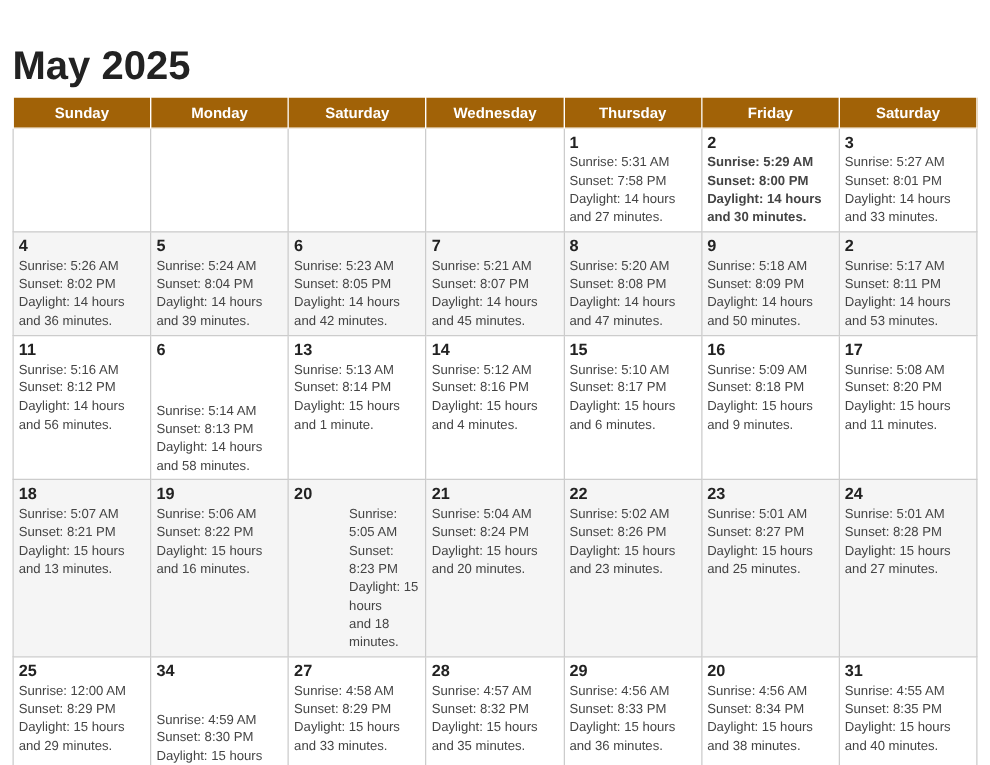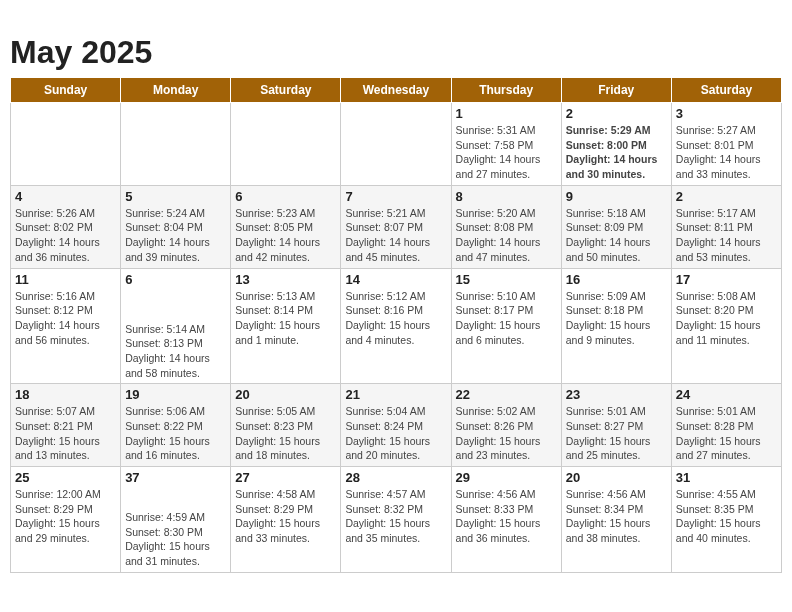--- a/index.html
+++ b/index.html
@@ -252,21 +252,21 @@
         </td>
         <td>
           <div class="day-number">19</div>
           <div class="day-info" style="white-space: pre-line;">Sunrise: 5:06 AM
 Sunset: 8:22 PM
 Daylight: 15 hours
 and 16 minutes.</div>
         </td>
         <td>
           <div class="day-number">20</div>
-          <div class="day-info" style="white-space: pre-line;">Sunrise: 5:05 AM
+          <div class="day-info" style="white-space: pre-line; margin-left: 44px;">Sunrise: 5:05 AM
 Sunset: 8:23 PM
 Daylight: 15 hours
 and 18 minutes.</div>
         </td>
         <td>
           <div class="day-number">21</div>
           <div class="day-info" style="white-space: pre-line;">Sunrise: 5:04 AM
 Sunset: 8:24 PM
 Daylight: 15 hours
 and 20 minutes.</div>
@@ -295,21 +295,21 @@
       </tr>
       <tr class="row-5">
         <td>
           <div class="day-number">25</div>
           <div class="day-info" style="white-space: pre-line;">Sunrise: 12:00 AM
 Sunset: 8:29 PM
 Daylight: 15 hours
 and 29 minutes.</div>
         </td>
         <td>
-          <div class="day-number">37</div>
+          <div class="day-number">34</div>
           <div class="day-info" style="white-space: pre-line; margin-top: 25px;">Sunrise: 4:59 AM
 Sunset: 8:30 PM
 Daylight: 15 hours
 and 31 minutes.</div>
         </td>
         <td>
           <div class="day-number">27</div>
           <div class="day-info" style="white-space: pre-line;">Sunrise: 4:58 AM
 Sunset: 8:29 PM
 Daylight: 15 hours

